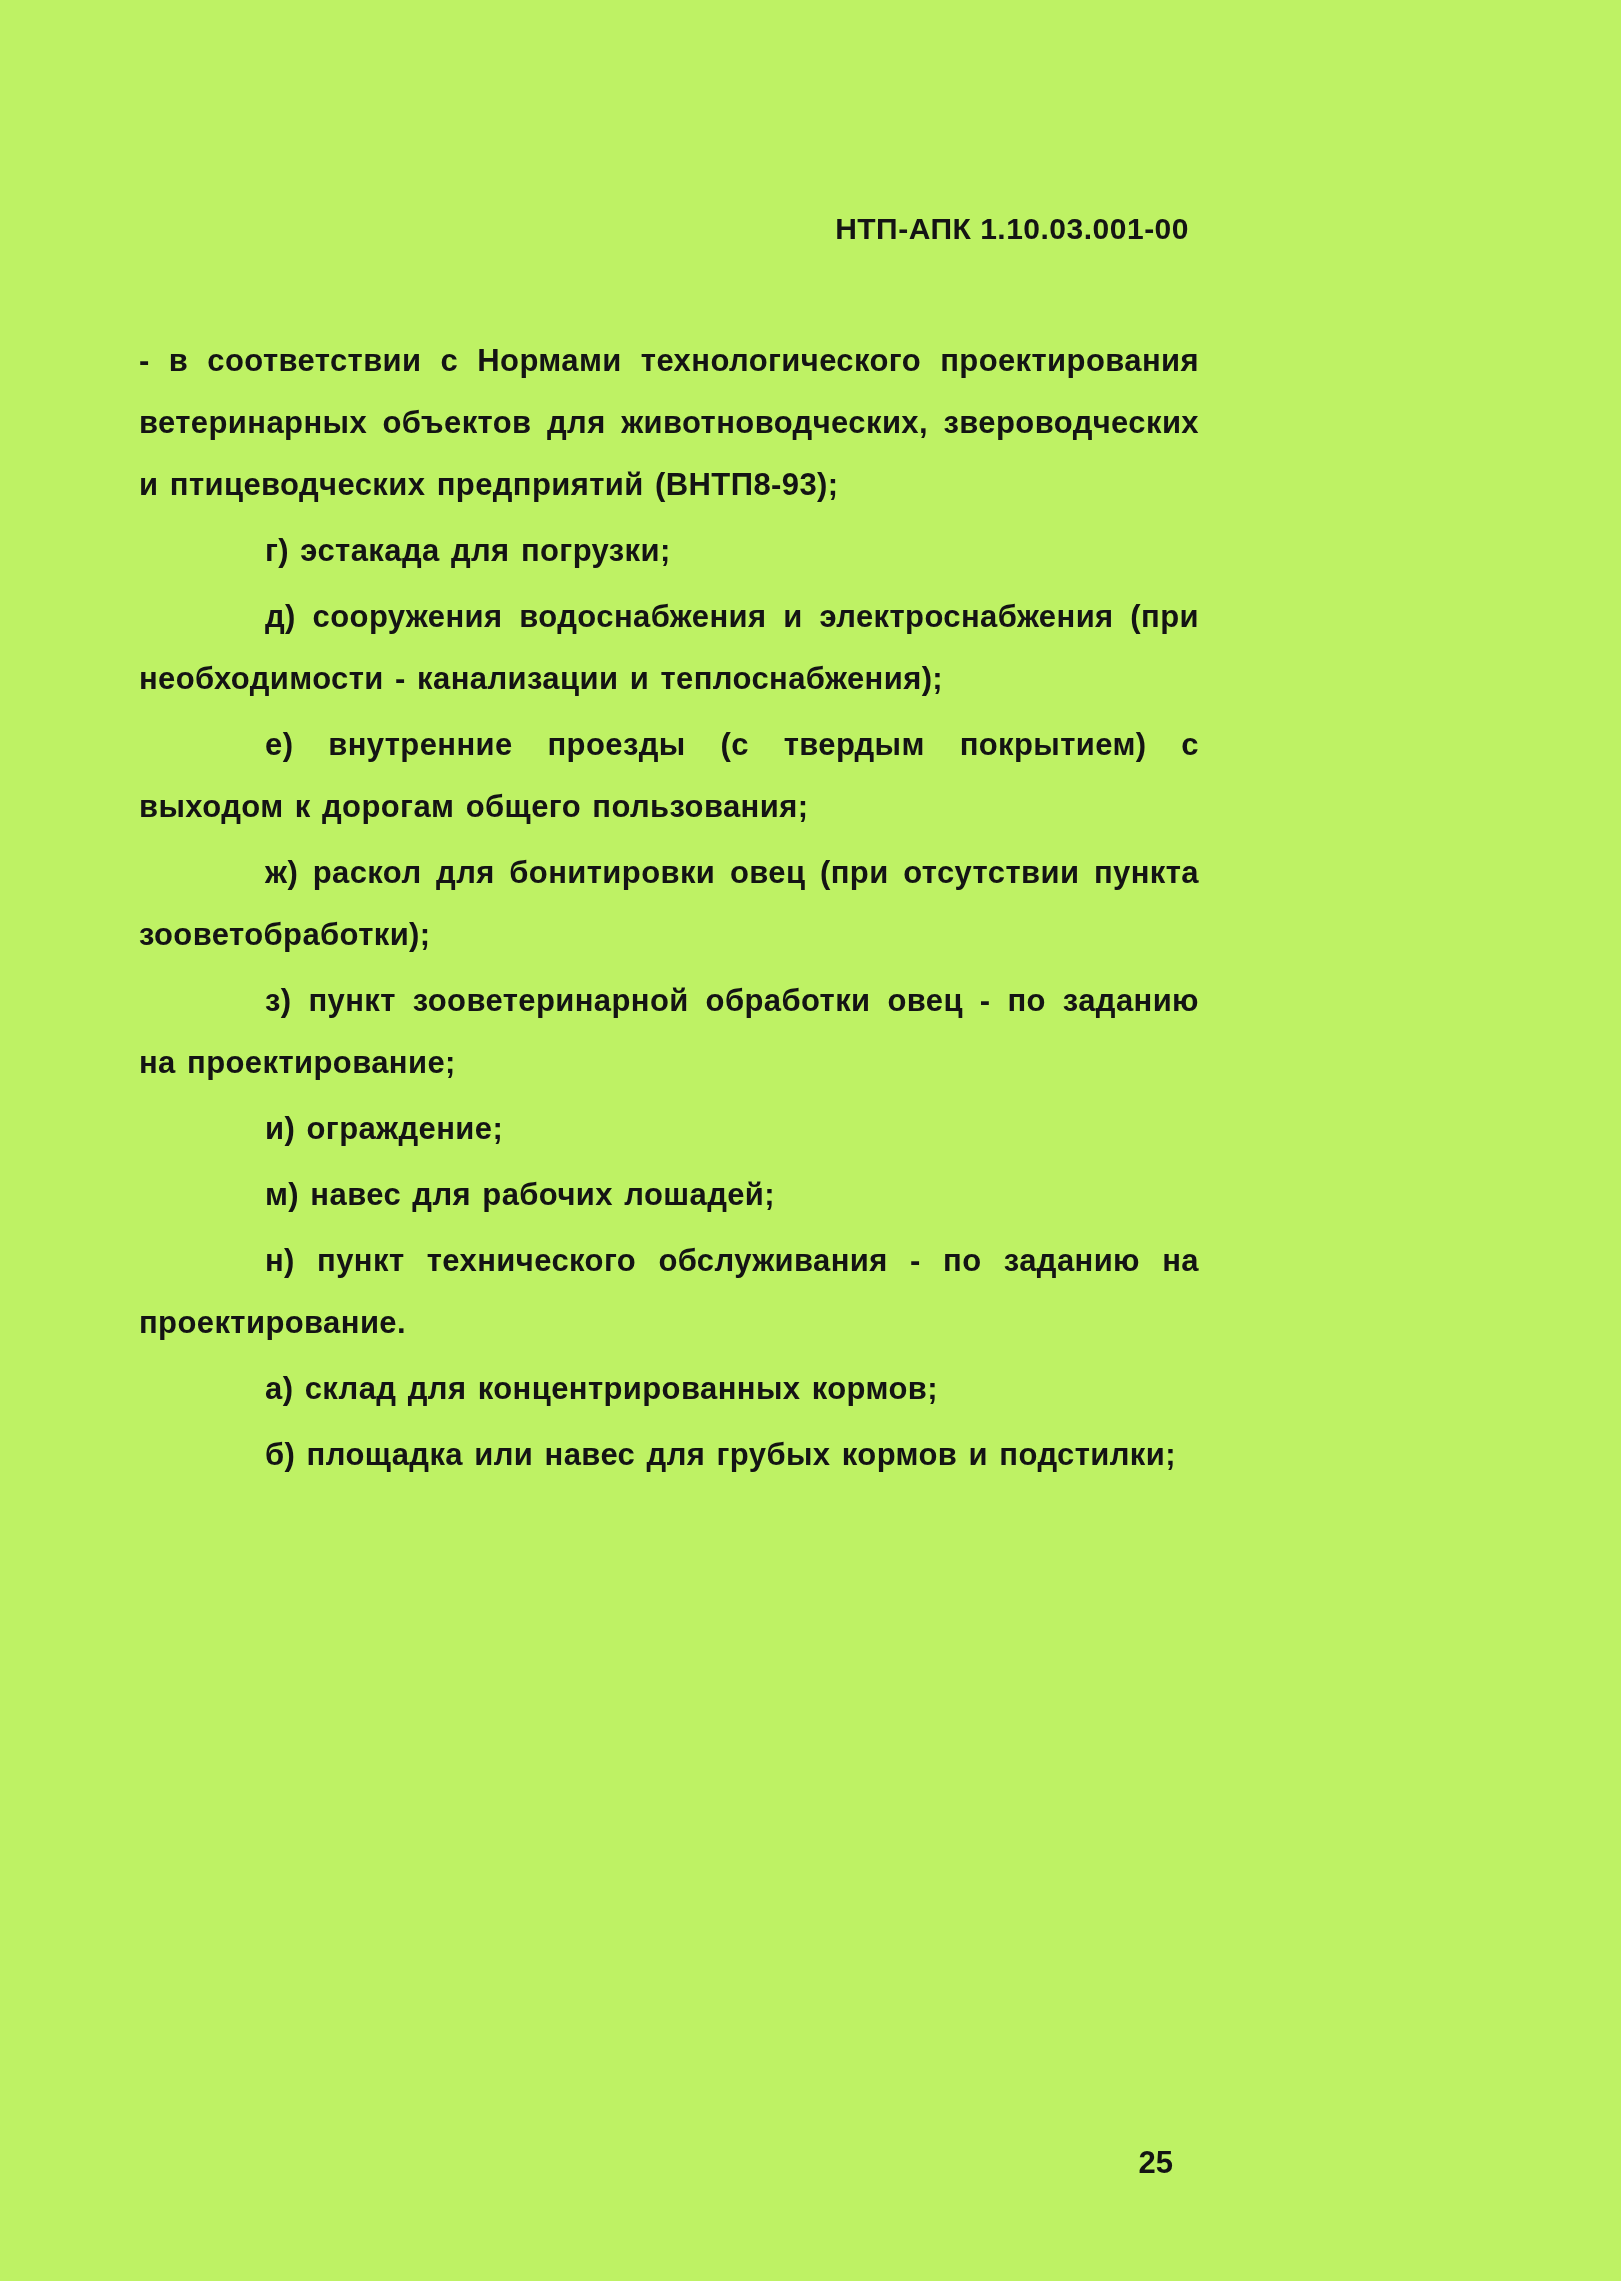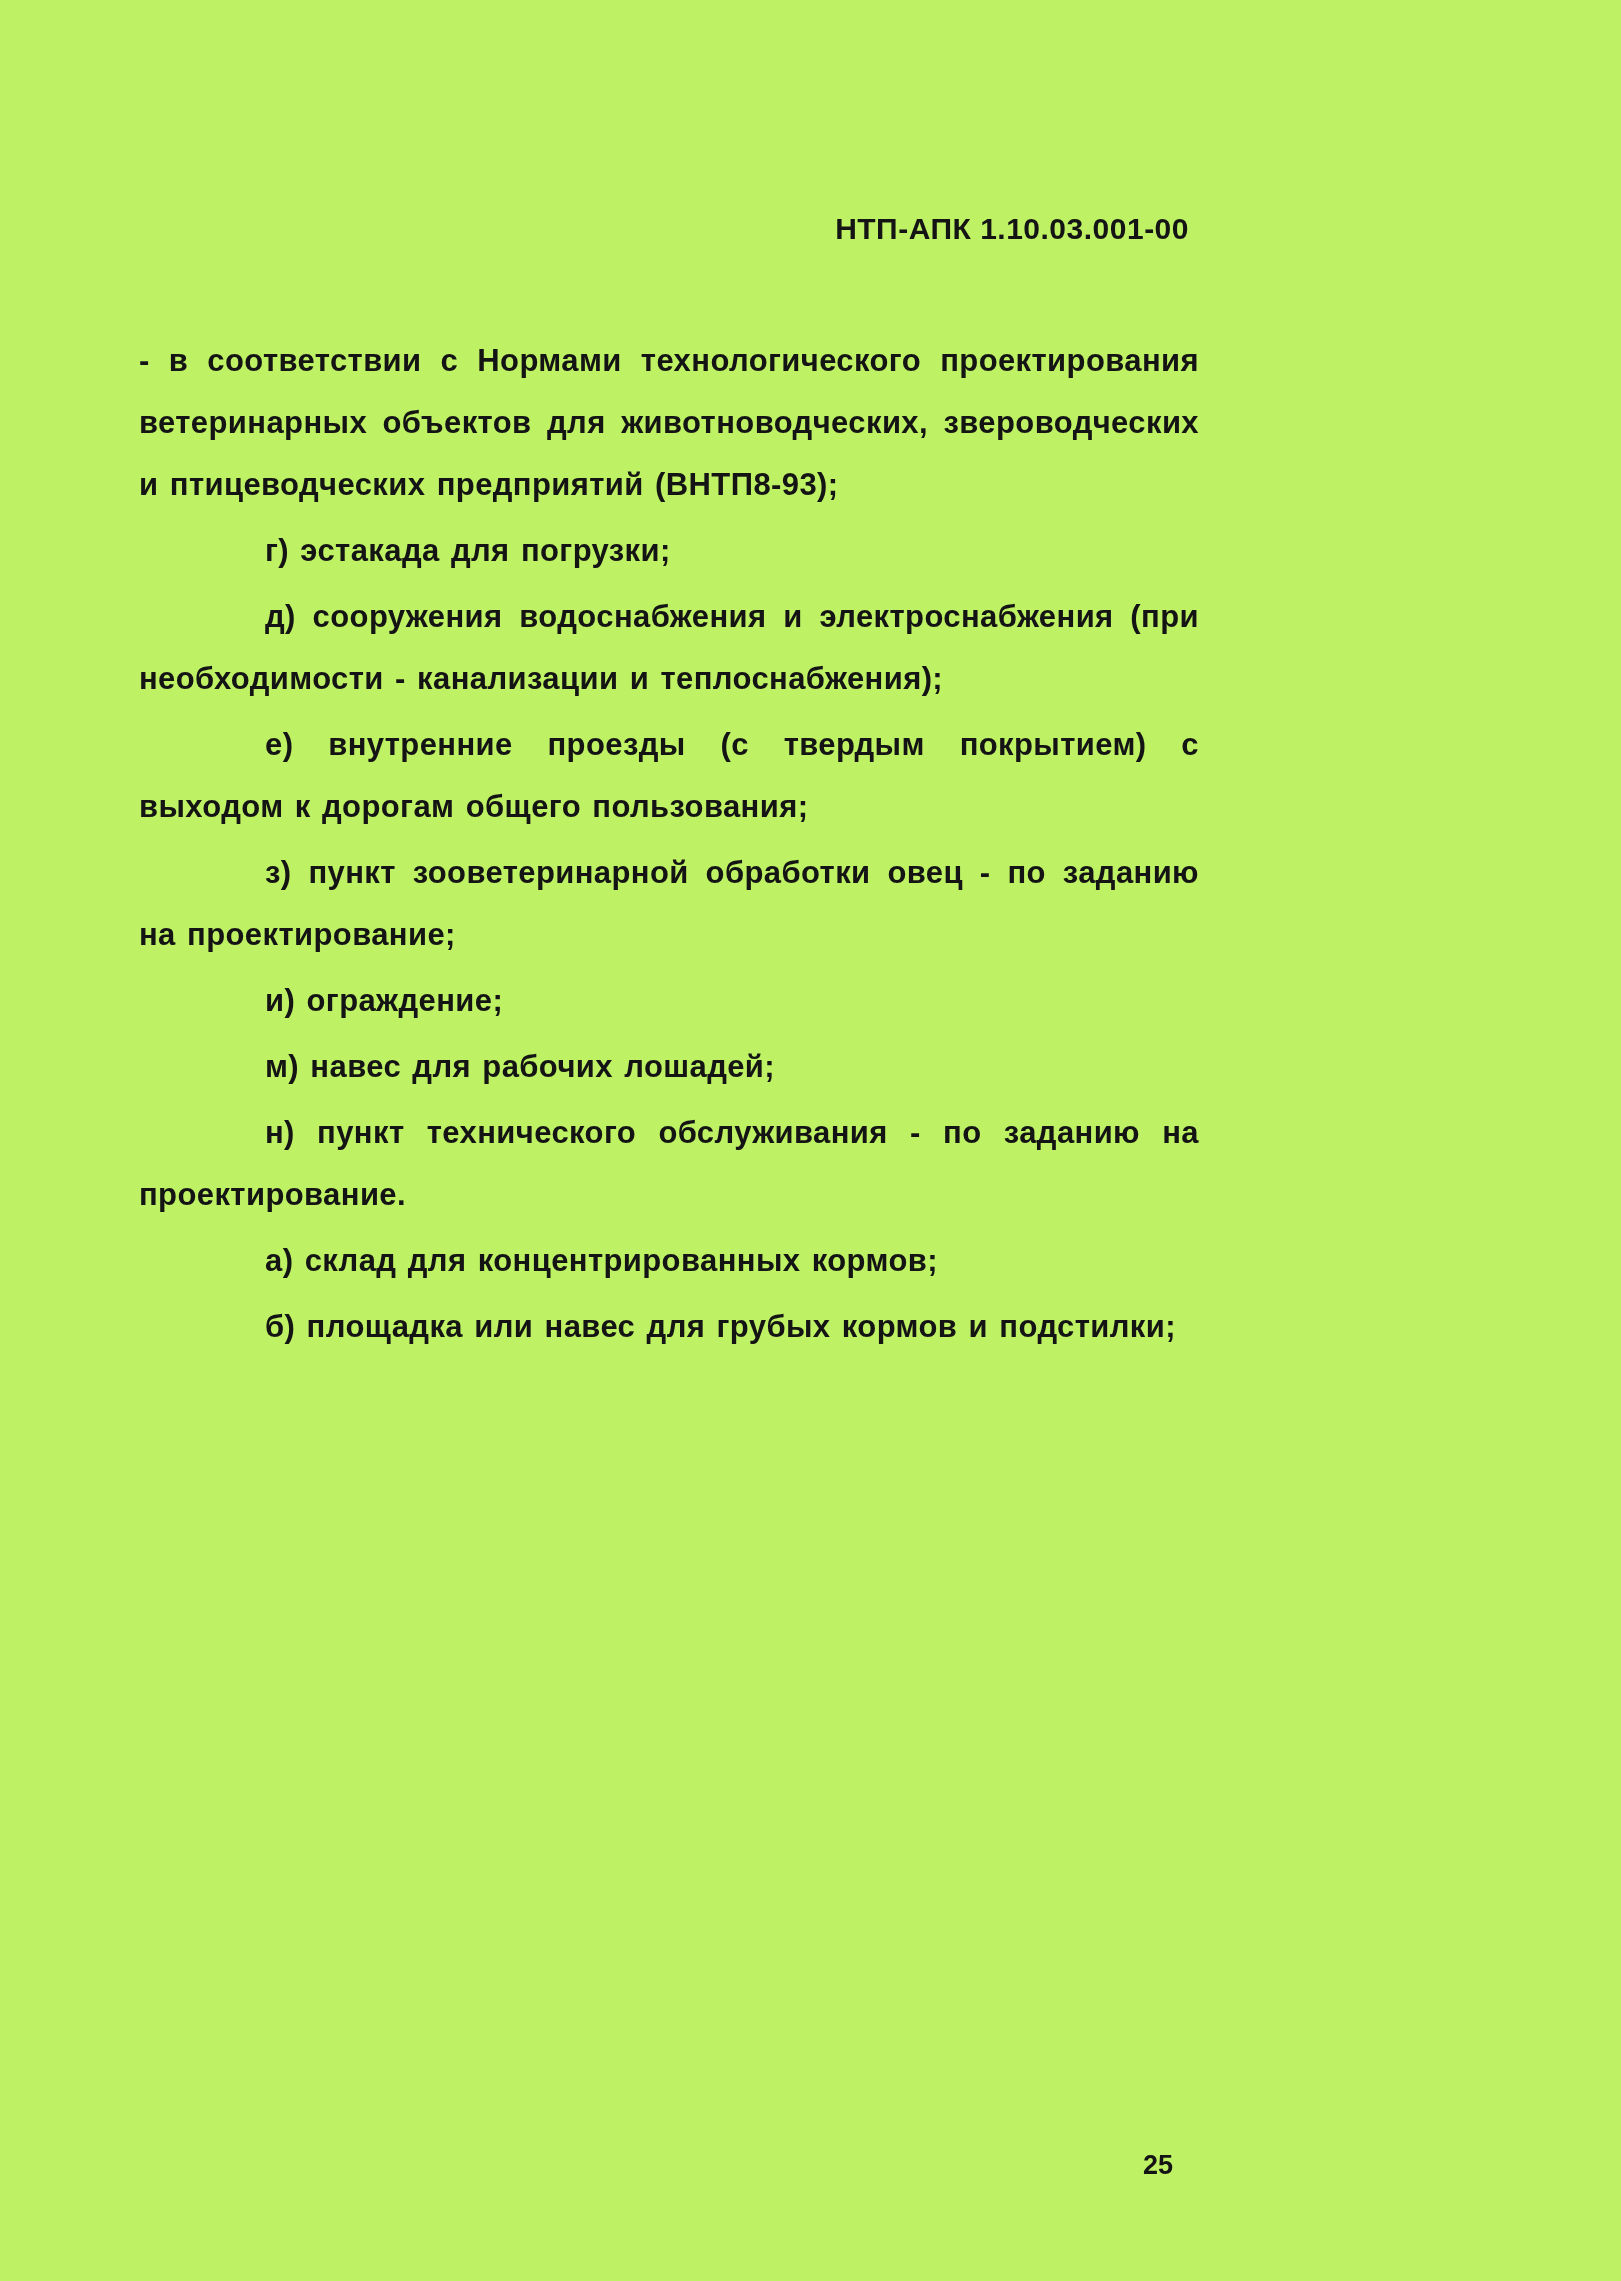--- a/index.html
+++ b/index.html
@@ -43,36 +43,37 @@
   .para.indent {
     text-indent: 126px;
   }
   .para.section {
     margin-top: 61px;
   }
   .page-number {
     position: absolute;
     bottom: 101px;
     right: 448px;
-    font-size: 27px;
+    font-size: 31px;
     font-weight: 700;
   }
 </style>
 </head>
 <body>
 
 <div class="page">
 
   <div class="doc-header">НТП-АПК 1.10.03.001-00</div>
 
   <div class="content">
     <p class="para">- в соответствии с Нормами технологического проектирования ветеринарных объектов для животноводческих, звероводческих и птицеводческих предприятий (ВНТП8-93);</p>
     <p class="para indent">г) эстакада для погрузки;</p>
     <p class="para indent">д) сооружения водоснабжения и электроснабжения (при необходимости - канализации и теплоснабжения);</p>
     <p class="para indent">е) внутренние проезды (с твердым покрытием) с выходом к дорогам общего пользования;</p>
+    <p class="para indent">ж) раскол для бонитировки овец (при отсутствии пункта зооветобработки);</p>
     <p class="para indent">з) пункт зооветеринарной обработки овец - по заданию на проектирование;</p>
     <p class="para indent">и) ограждение;</p>
     <p class="para indent">м) навес для рабочих лошадей;</p>
     <p class="para indent">н) пункт технического обслуживания - по заданию на проектирование.</p>
     <p class="para indent">а) склад для концентрированных кормов;</p>
     <p class="para indent">б) площадка или навес для грубых кормов и подстилки;</p>
   </div>
 
   <div class="page-number">25</div>
 

